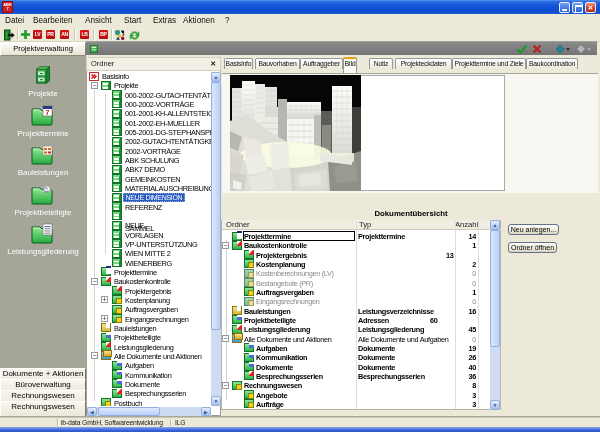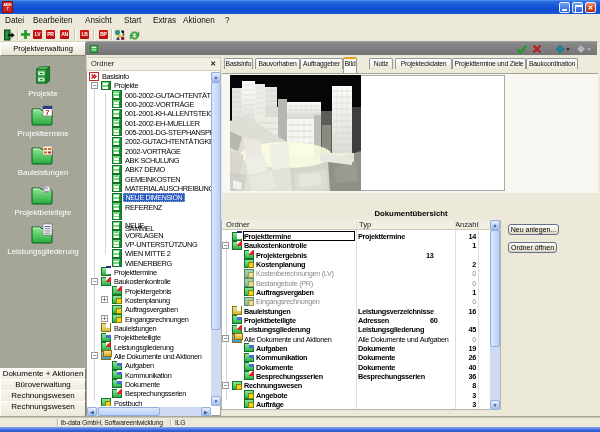--- a/index.html
+++ b/index.html
@@ -383,21 +383,21 @@
     <span class="focusbox" style="left:21px;top:0.5px"></span>
     <span class="dt db" style="left:22px;top:2px">Projekttermine</span>
     <span class="dt db" style="left:136px;top:2px">Projekttermine</span>
     <span class="dt db" style="left:208px;top:2px;width:46px;text-align:right">14</span>
 <span class="eb" style="left:0px;top:11.83px">−</span>
     <span class="ti iFR" style="left:10px;top:10.83px"></span>
     <span class="dt db" style="left:22px;top:11.33px">Baukostenkontrolle</span>
     <span class="dt db" style="left:208px;top:11.33px;width:46px;text-align:right">1</span>
 <span class="ti iFR" style="left:22px;top:20.16px"></span>
     <span class="dt db" style="left:34px;top:20.66px">Projektergebnis</span>
-    <span class="dt db" style="left:204px;top:20.66px;width:46px;">13</span>
+    <span class="dt db" style="left:224px;top:20.66px;width:46px;">13</span>
 <span class="ti iFY" style="left:22px;top:29.49px"></span>
     <span class="dt db" style="left:34px;top:29.99px">Kostenplanung</span>
     <span class="dt db" style="left:208px;top:29.99px;width:46px;text-align:right">2</span>
 <span class="ti iFYg" style="left:22px;top:38.82px"></span>
     <span class="dt dg" style="left:34px;top:39.32px">Kostenberechnungen (LV)</span>
     <span class="dt dg" style="left:208px;top:39.32px;width:46px;text-align:right">0</span>
 <span class="ti iFYg" style="left:22px;top:48.15px"></span>
     <span class="dt dg" style="left:34px;top:48.65px">Bestangebote (PR)</span>
     <span class="dt dg" style="left:208px;top:48.65px;width:46px;text-align:right">0</span>
 <span class="ti iFY" style="left:22px;top:57.48px"></span>

